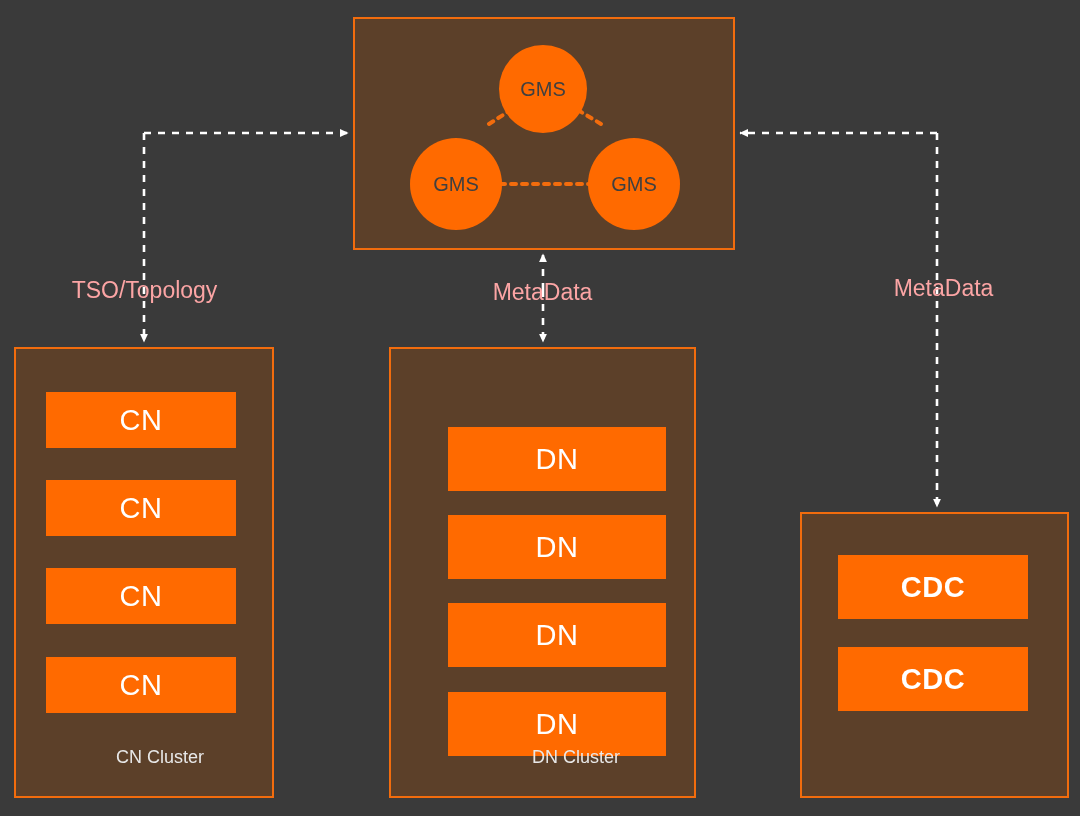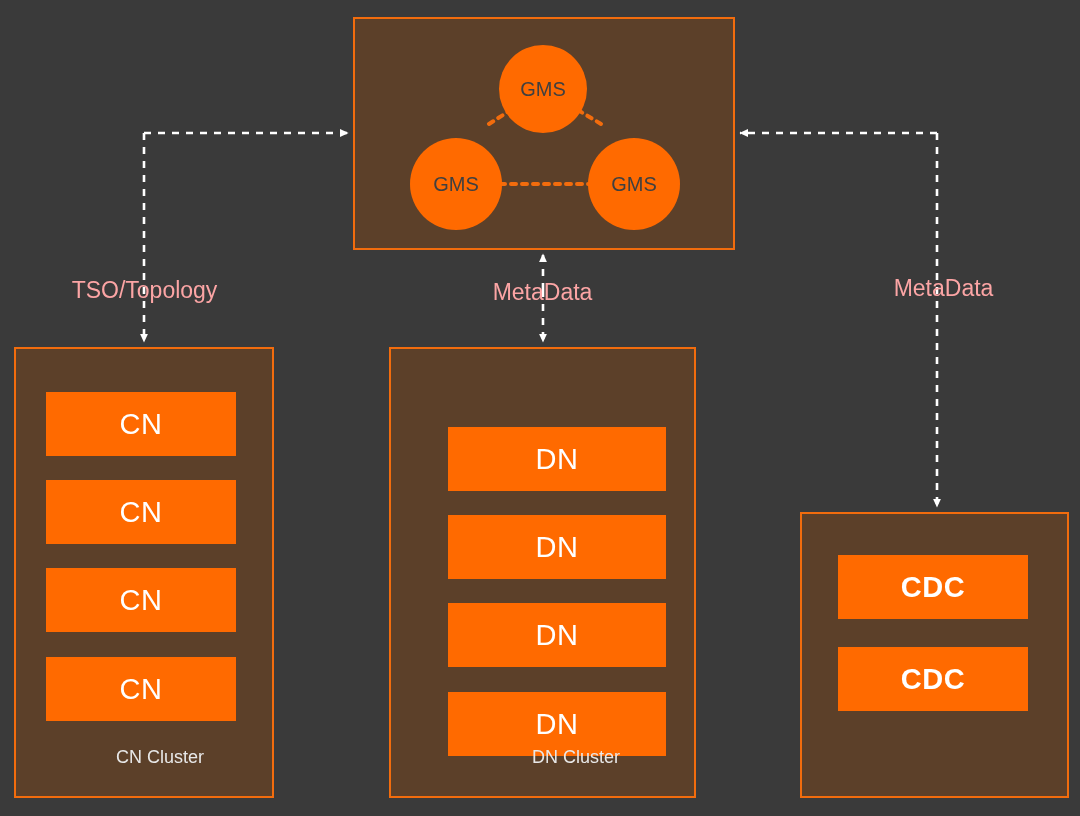--- a/index.html
+++ b/index.html
@@ -37,21 +37,21 @@
     position: absolute;
     background: #ff6a00;
     color: #ffffff;
     display: flex;
     align-items: center;
     justify-content: center;
     font-size: 29px;
     letter-spacing: 0.5px;
     box-sizing: border-box;
   }
-  .cn-box  { left: 46px;  width: 190px; height: 64px; }
+  .cn-box  { left: 46px;  width: 190px; height: 56px; }
   .dn-box  { left: 448px; width: 218px; height: 64px; margin-top: 35px; }
   .cdc-box { left: 838px; width: 190px; height: 64px; font-weight: bold; }
 
   .cn-box.i0, .dn-box.i0 { top: 392px; }
   .cn-box.i1, .dn-box.i1 { top: 480px; }
   .cn-box.i2, .dn-box.i2 { top: 568px; }
   .cn-box.i3, .dn-box.i3 { top: 657px; }
   .cdc-box.i0 { top: 555px; }
   .cdc-box.i1 { top: 647px; }
 

